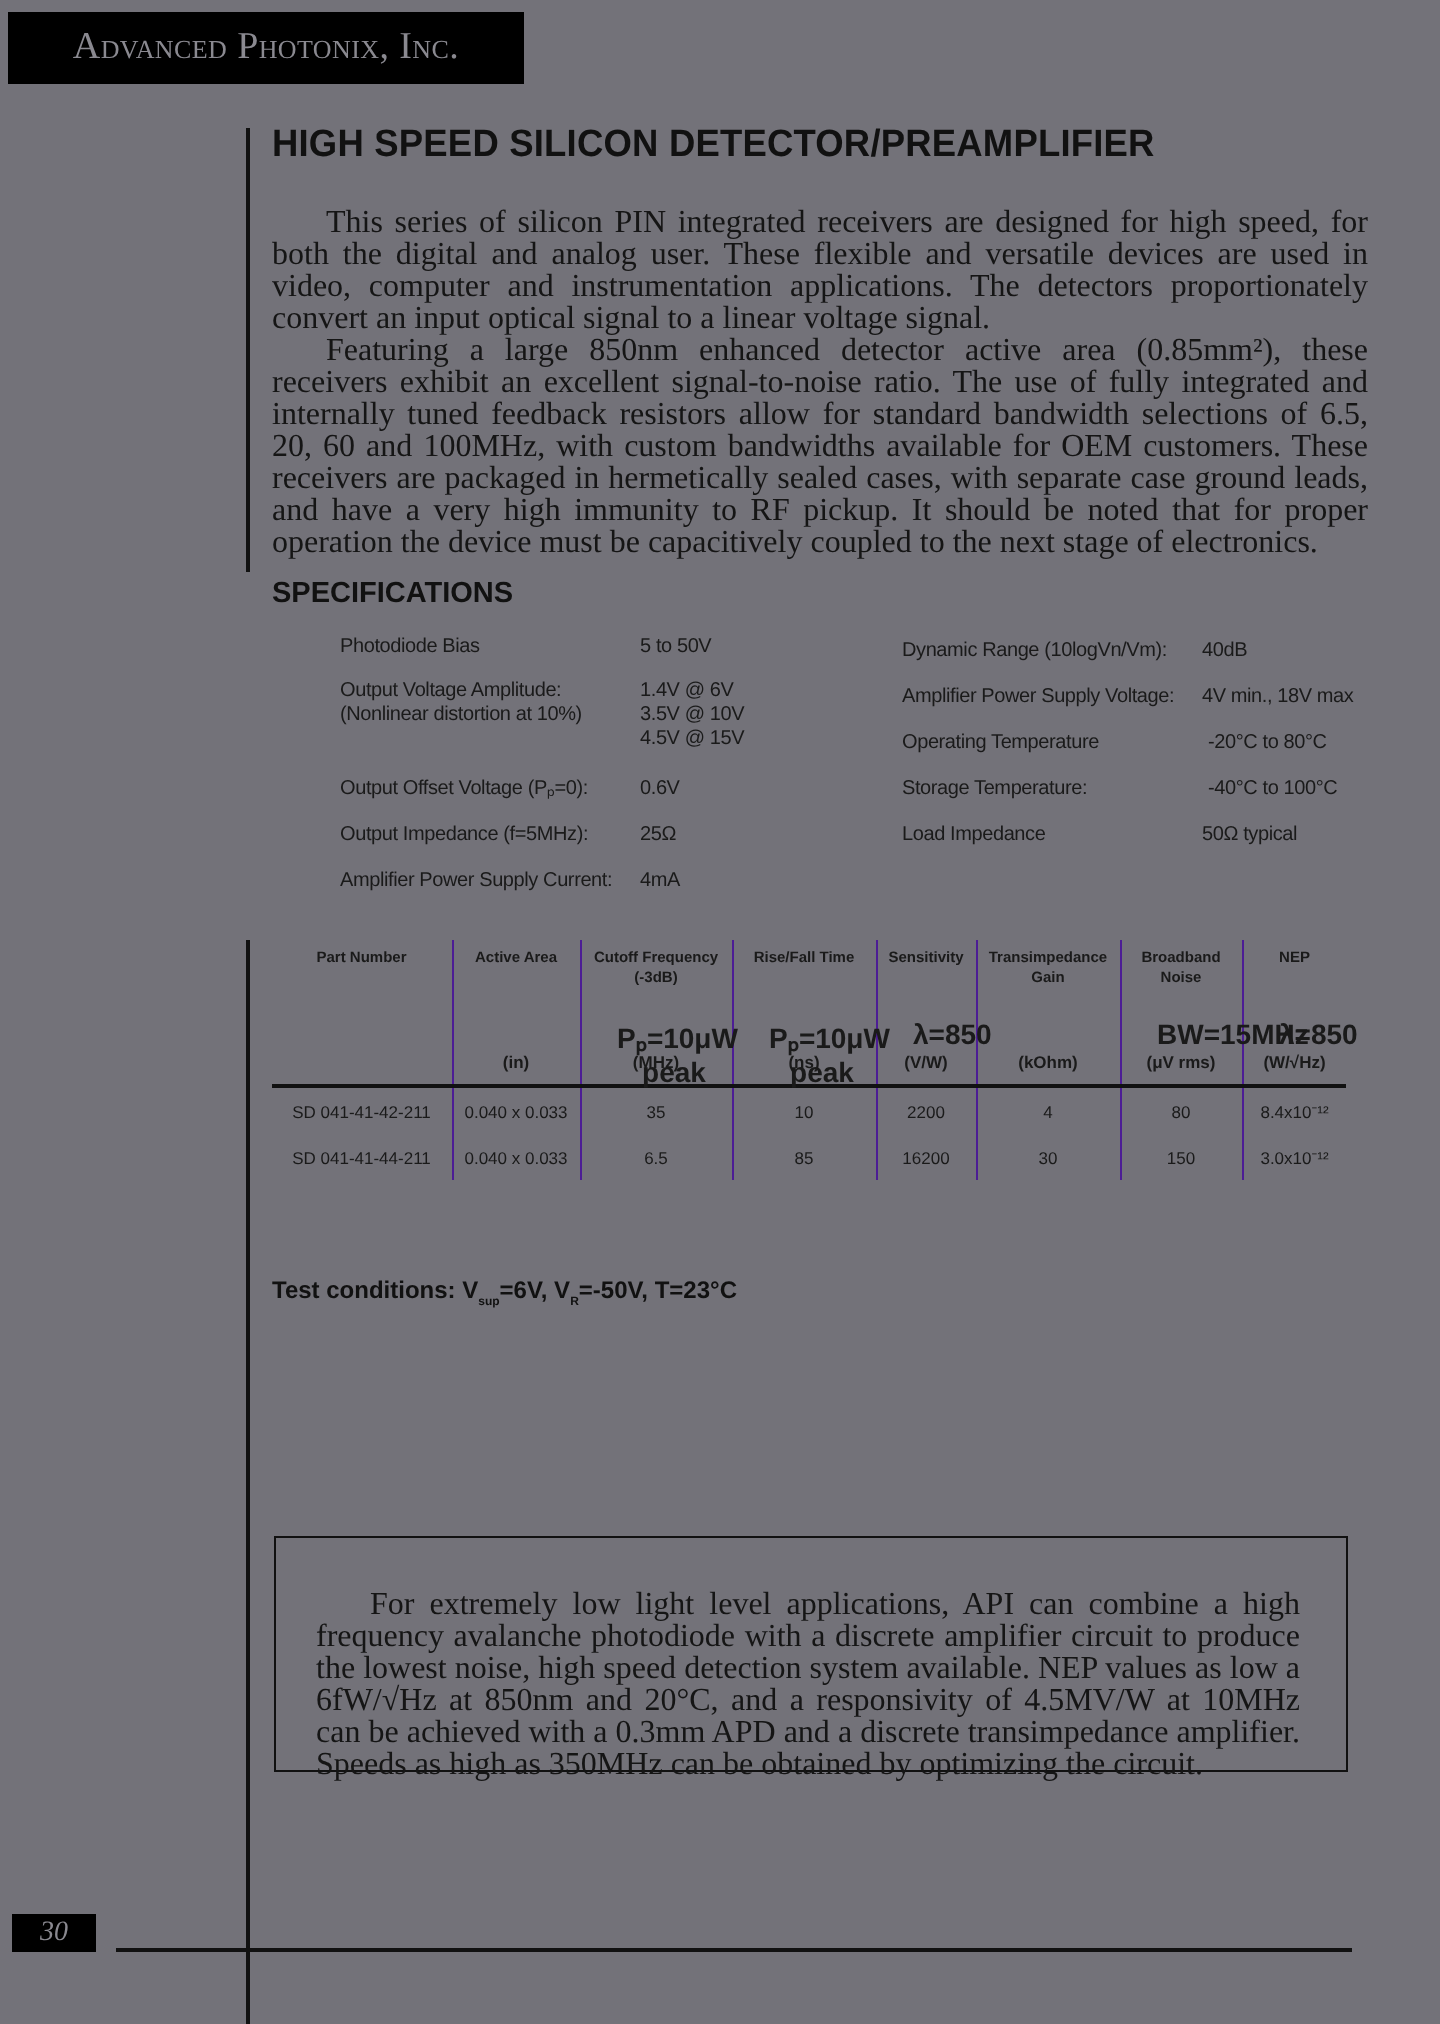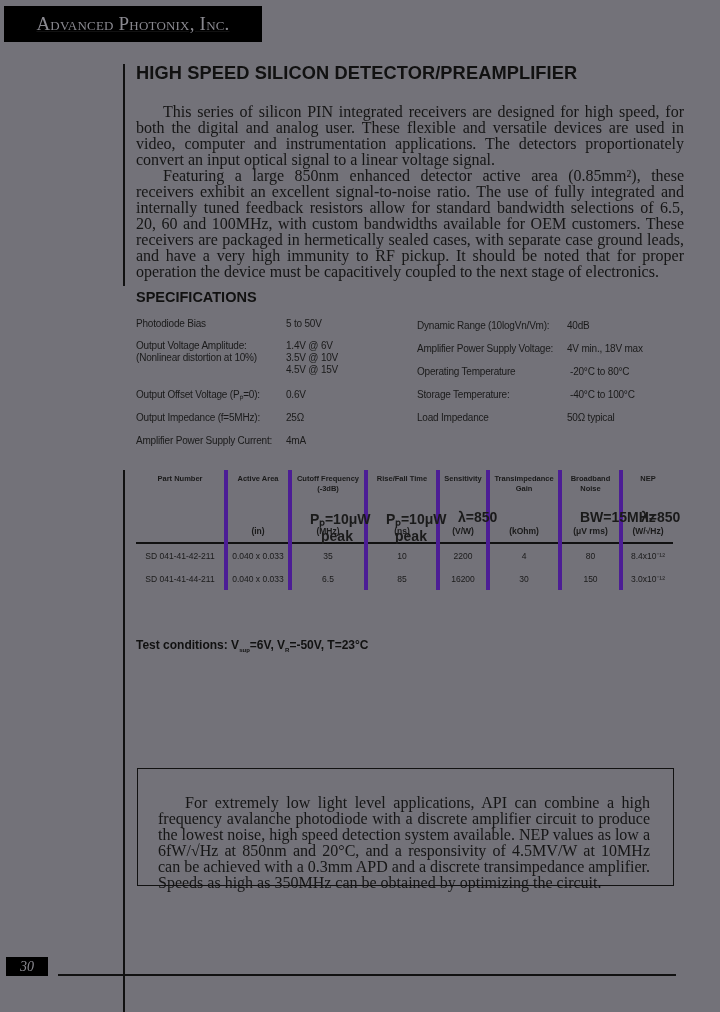--- a/index.html
+++ b/index.html
@@ -2,45 +2,45 @@
 <html><head>
 <meta charset="utf-8">
 <style>
   html, body { margin: 0; padding: 0; }
   body {
     width: 720px; height: 1012px; background: #737279; position: relative; overflow: hidden;
     font-family: "Liberation Sans", sans-serif; color: #111;
   }
   .brand {
     position: absolute; left: 4px; top: 6px; width: 258px; height: 36px; background: #000;
-    display: flex; align-items: center; justify-content: center; text-decoration: underline;
+    display: flex; align-items: center; justify-content: center;
   }
   .brand span {
     font-family: "Liberation Serif", serif; color: #8a8990; font-size: 19px; font-variant: small-caps; letter-spacing: 0.2px;
   }
   .vline { position: absolute; left: 123px; width: 2px; background: #111; }
   .title {
     position: absolute; left: 136px; top: 62px; font-size: 19px; font-weight: bold; letter-spacing: 0.1px;
     transform: scaleX(0.96); transform-origin: left;
   }
   .para {
     position: absolute; left: 136px; width: 548px; font-family: "Liberation Serif", serif; font-size: 16px;
     line-height: 16px; text-align: justify; color: #151515;
   }
   .para p { margin: 0; text-indent: 27px; }
   .spec-h { position: absolute; left: 136px; top: 289px; font-size: 14.5px; font-weight: bold; }
-  .spec { position: absolute; font-size: 10px; color: #1a1a1a; letter-spacing: -0.2px; line-height: 12px; }
+  .spec { position: absolute; font-size: 10px; color: #1a1a1a; letter-spacing: -0.2px; line-height: 12px; margin-left: 34px; }
   .spec .k { position: absolute; left: 0; white-space: nowrap; }
   .spec .v { position: absolute; white-space: nowrap; }
   table.parts {
     position: absolute; left: 136px; top: 470px; border-collapse: collapse; font-size: 8.5px; color: #1a1a1a;
   }
   table.parts th { font-weight: bold; font-size: 7.5px; text-align: center; vertical-align: top; padding: 0; height: 72px; position: relative; }
   table.parts td { text-align: center; height: 23px; padding: 0; }
-  table.parts th, table.parts td { border-left: 4px solid #4c1d95; }
+  table.parts th, table.parts td { border-left: 1px solid #4c1d95; }
   table.parts th:first-child, table.parts td:first-child { border-left: none; }
   table.parts thead tr { border-bottom: 2px solid #111; }
   .th-top { position: absolute; top: 4px; left: 0; right: 0; line-height: 10px; }
   .th-mid { position: absolute; top: 39px; left: 18px; right: 0; font-weight: bold; font-size: 14px; }
   .th-bot { position: absolute; top: 56px; left: 0; right: 0; font-weight: bold; font-size: 8.5px; }
   .test { position: absolute; left: 136px; top: 638px; font-size: 12px; font-weight: bold; }
   .test sub { font-size: 6px; }
   .notebox {
     position: absolute; left: 137px; top: 768px; width: 535px; height: 116px; border: 1px solid #111;
   }

